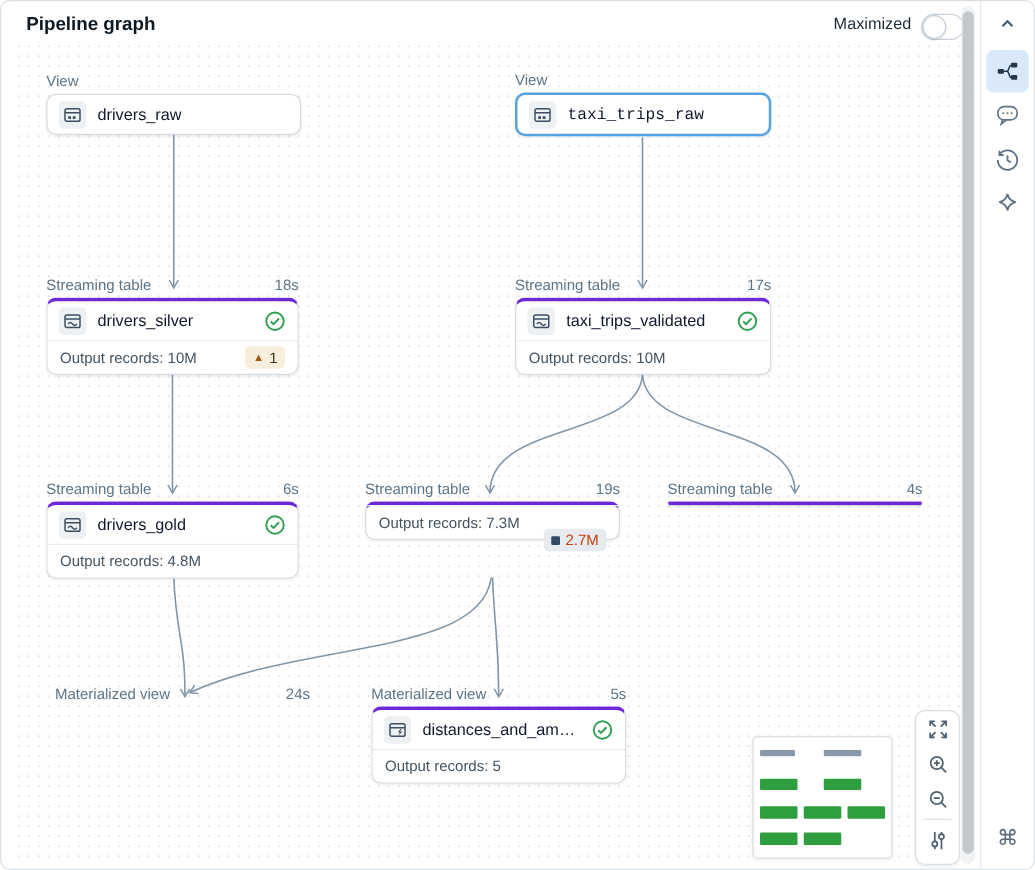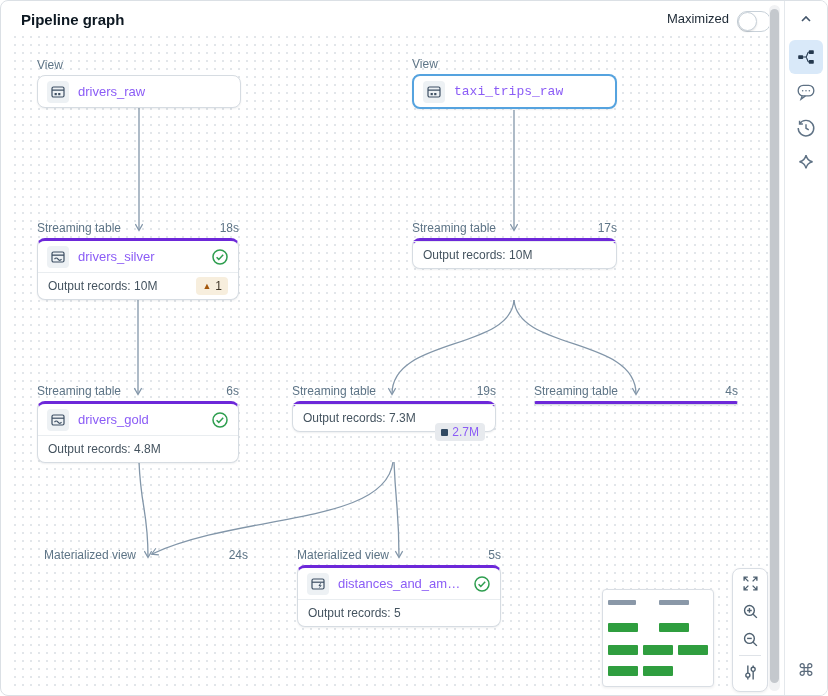--- a/index.html
+++ b/index.html
@@ -18,26 +18,26 @@
 
   
   .ng{position:absolute;}
   .meta{display:flex;justify-content:space-between;align-items:flex-end;height:18px;margin-bottom:3px;font-size:12px;color:#5d7486;}
   .card{background:#fff;border:1px solid #d6dce2;border-radius:8px;box-shadow:0 1px 2px rgba(20,30,40,.07);}
   .card.green{border-top:3px solid #6d28d9;}
   .card.sel{border:2px solid #55a3df;font-family:Liberation Mono, monospace;}
   .trow{display:flex;align-items:center;height:31px;padding:0 9px;gap:9px;}
   .orow{display:flex;align-items:center;justify-content:space-between;height:26px;padding:0 10px;border-top:1px solid #e9edf0;font-size:12px;color:#44535f;}
   .tbl-ic{width:22px;height:22px;border-radius:4px;background:#edf1f4;display:flex;align-items:center;justify-content:center;flex:none;}
-  .nname{font-size:13px;color:#8b5cf6;white-space:nowrap;overflow:hidden;text-overflow:ellipsis;}
+  .nname{font-size:13px;color:#0f172a;white-space:nowrap;overflow:hidden;text-overflow:ellipsis;}
   .check{margin-left:auto;display:flex;flex:none;}
   .badge{display:flex;align-items:center;gap:4px;border-radius:4px;padding:2px 6px;font-size:12px;}
   .badge.warn{background:#f7eedd;color:#3d3427;}
   .badge.warn .tri{color:#a3560b;font-size:9px;line-height:1;}
-  .badge.cnt{background:#e7eaee;color:#8b5cf6;margin-top:28px;}
+  .badge.cnt{background:#e7eaee;color:#c2410c;margin-top:28px;}
   .badge.cnt .sq{width:7px;height:7px;background:#324a63;border-radius:1px;display:inline-block;}
 
   
   .rail{position:absolute;right:0;top:0;bottom:0;width:42px;background:#fff;border-left:1px solid #e4e8ec;}
   .rail .it{position:absolute;left:50%;transform:translateX(-50%);display:flex;align-items:center;justify-content:center;cursor:pointer;}
   .tile{width:34px;height:34px;border-radius:6px;background:#d9e9f9;}
   .cmd{font-size:17px;color:#5b6b7c;}
 
   
   .sbar{position:absolute;right:47px;top:4px;bottom:4px;width:11px;background:#f1f2f4;border-radius:6px;}
@@ -159,20 +159,38 @@
       </div>
     </div>
   </div>
 
   <div class="ng" style="left:411px;top:216px;width:205px">
     <div class="meta">
         <span>Streaming table</span>
         <span>17s</span>
       </div>
     <div class="card green">
+      <div class="trow">
+        <span class="tbl-ic">
+          <svg width="16" height="16" viewBox="0 0 16 16">
+              <g stroke="#3d4f63" stroke-width="1.2" fill="none">
+                <rect x="2" y="3" width="12" height="10" rx="1.5"></rect>
+                <path d="M2 6.2h12"></path>
+                <path d="M4.5 10.2c1.2-1.6 2.3-1.6 3.5 0s2.3 1.6 3.5 0"></path>
+              </g>
+            </svg>
+        </span>
+        <span class="nname">taxi_trips_validated</span>
+        <span class="check">
+          <svg width="18" height="18" viewBox="0 0 18 18">
+              <circle cx="9" cy="9" r="7" fill="none" stroke="#2e9e4f" stroke-width="1.5"></circle>
+              <path d="M5.6 9.2l2.2 2.2 4.4-4.6" fill="none" stroke="#2e9e4f" stroke-width="1.5"></path>
+            </svg>
+        </span>
+      </div>
       <div class="orow">
         <span>Output records: 10M</span>
       </div>
     </div>
   </div>
 
   <div class="ng" style="left:36px;top:379px;width:202px">
     <div class="meta">
         <span>Streaming table</span>
         <span>6s</span>

